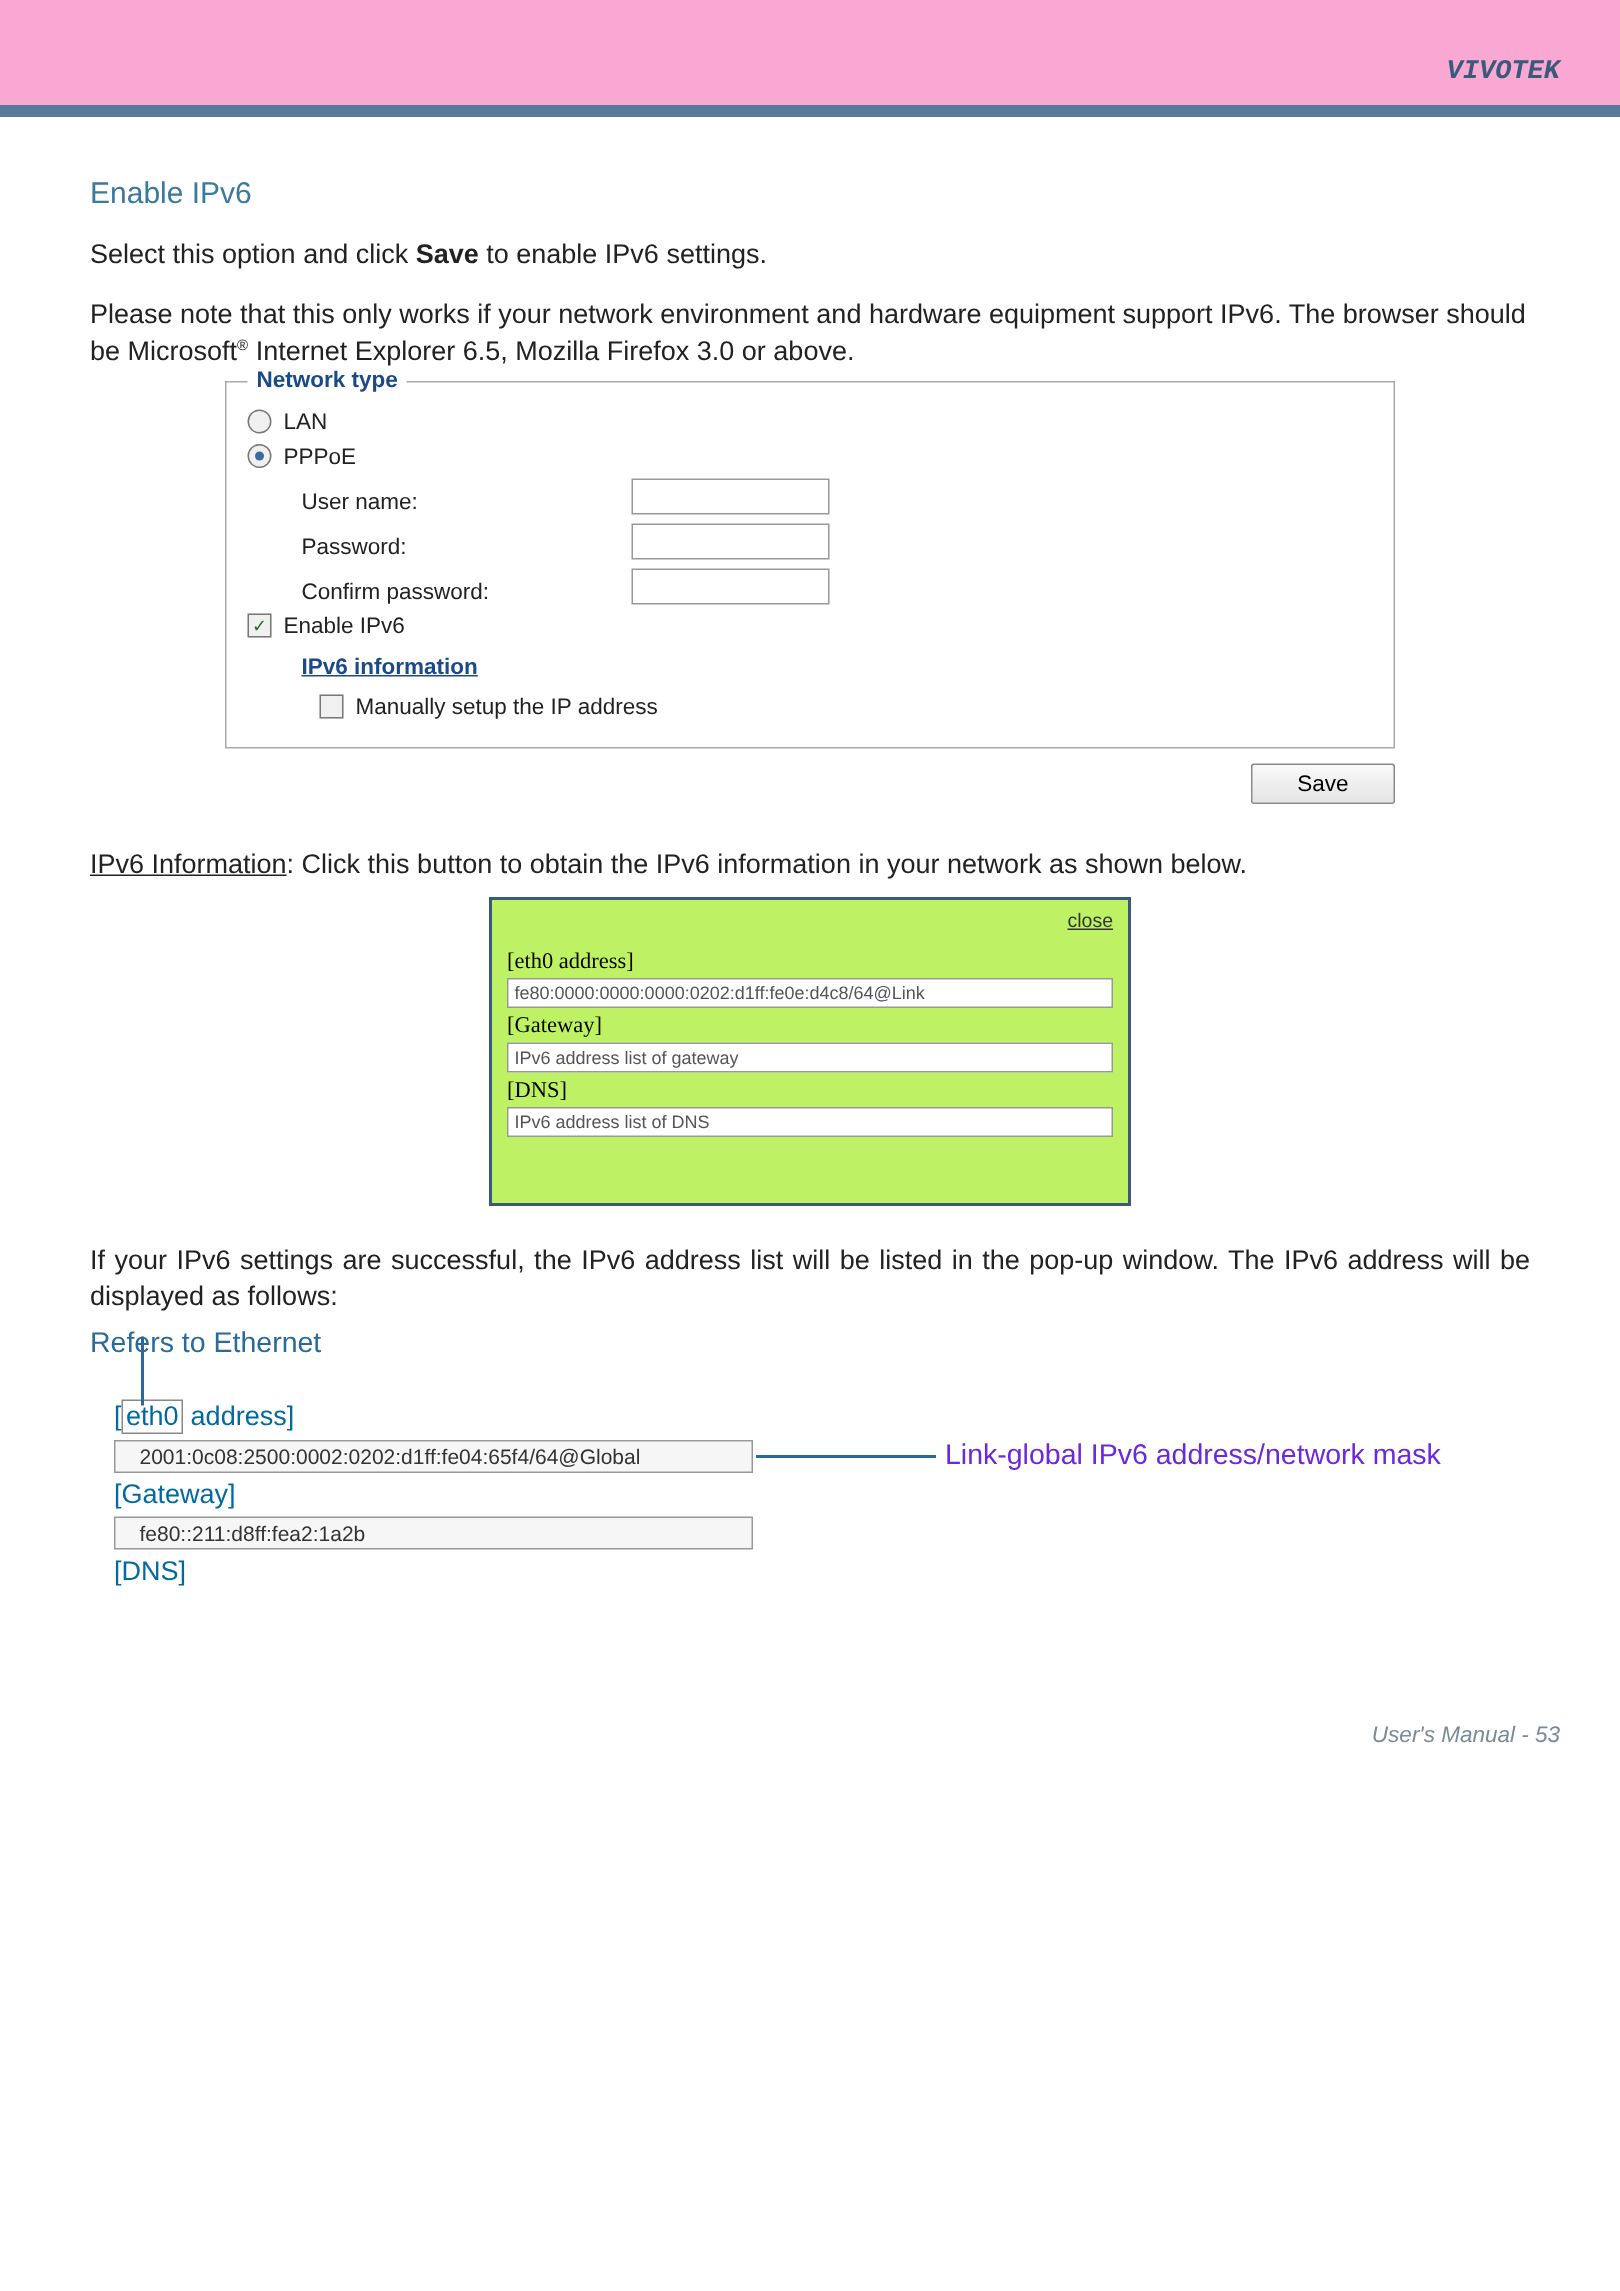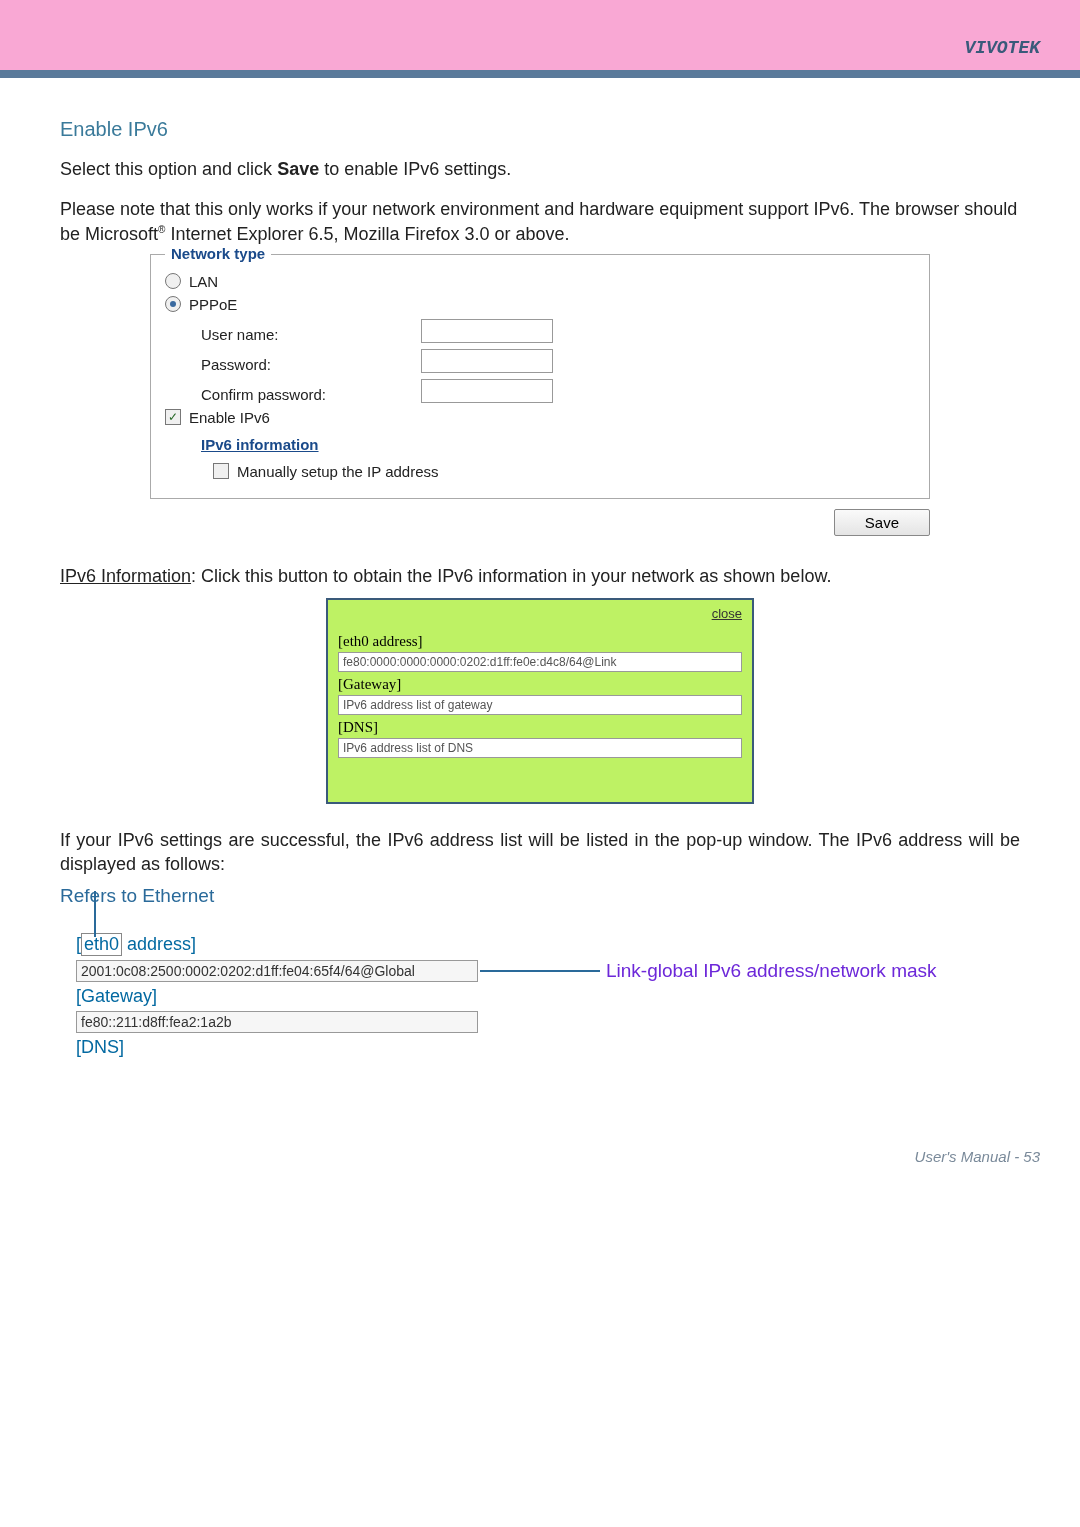--- a/index.html
+++ b/index.html
@@ -183,21 +183,21 @@
   }
   .eth-box-span {
     border: 1px solid #888;
     padding: 0 2px;
     display: inline-block;
   }
   .addr-field {
     border: 1px solid #999;
     background: #f6f6f6;
     width: 392px;
-    padding: 2px 4px;
+    padding: 2px 16px;
     margin: 4px 0;
     font-size: 14px;
     color: #333;
     font-family: Arial, sans-serif;
   }
   .diagram-row {
     display: flex;
     align-items: center;
     gap: 0;
   }

